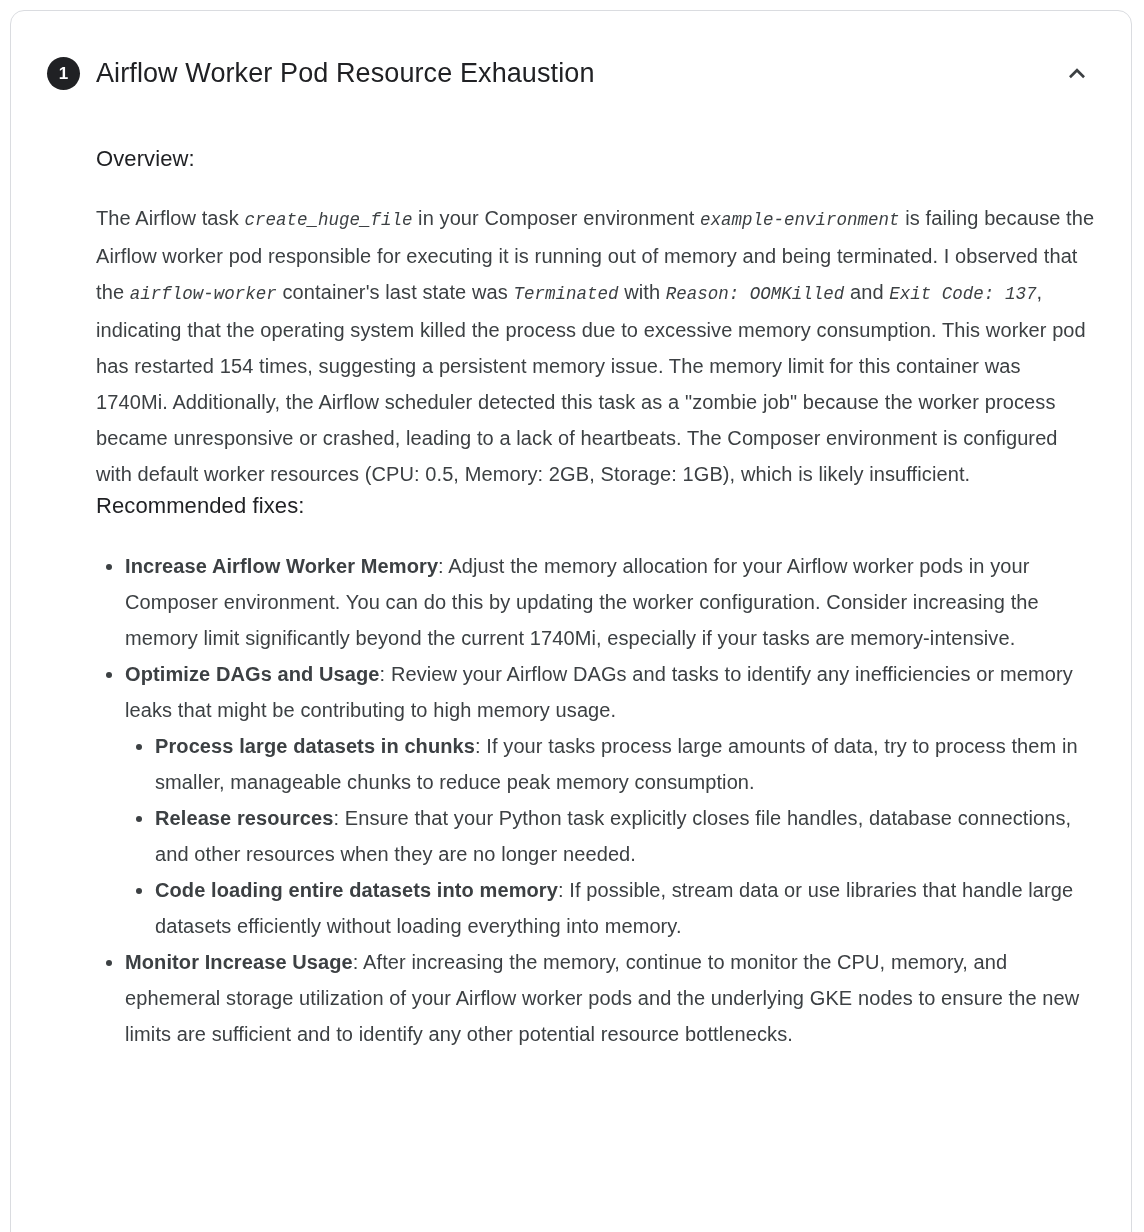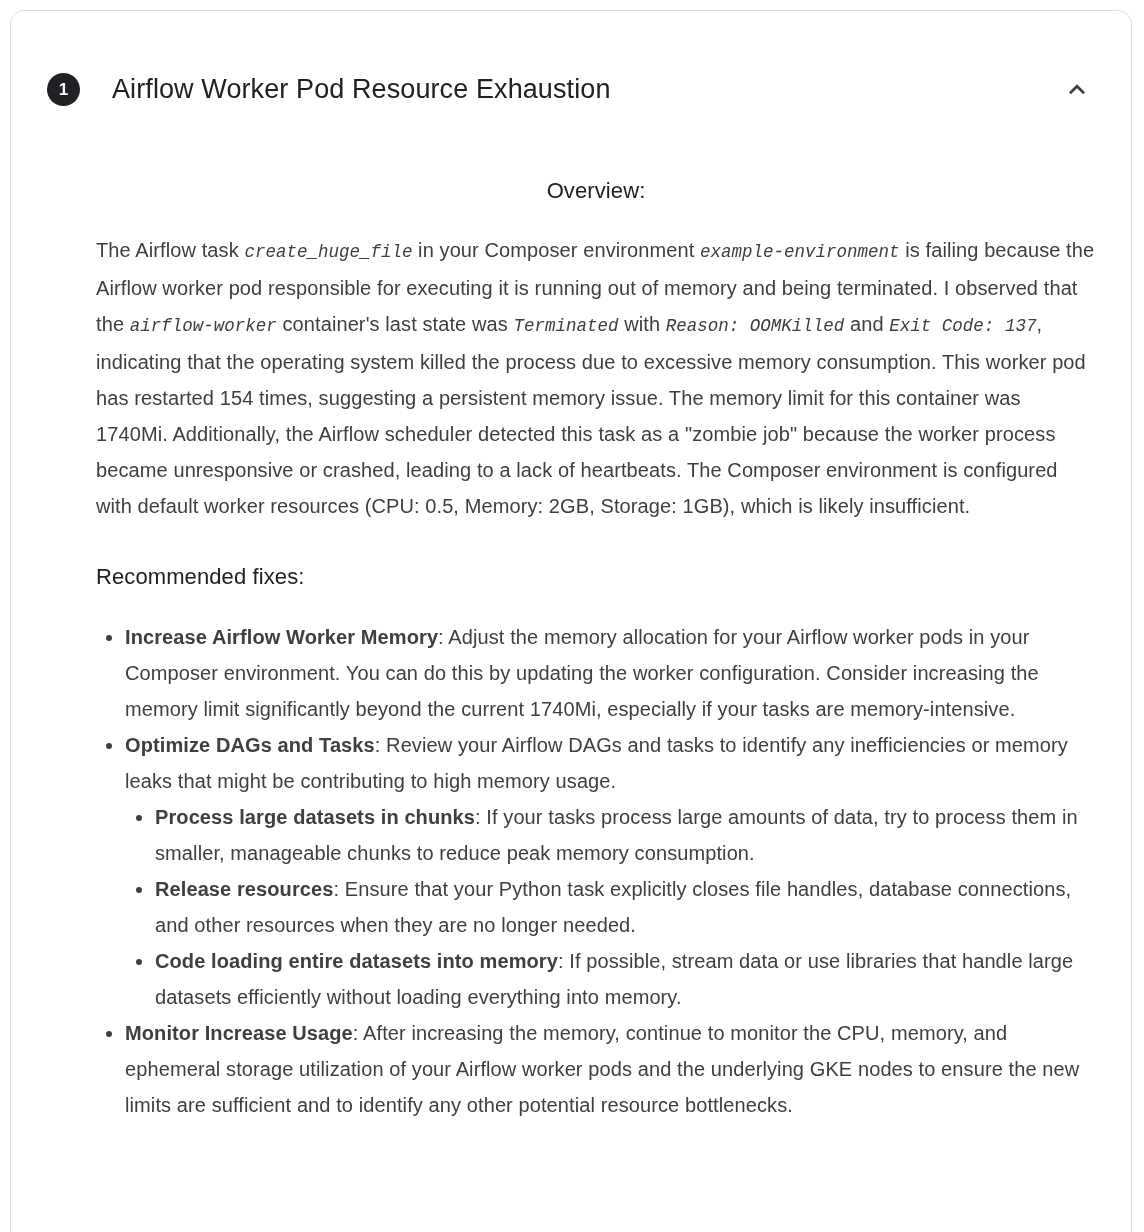--- a/index.html
+++ b/index.html
@@ -49,21 +49,21 @@
     background: var(--badge-bg);
     color: var(--badge-fg);
     font-size: 17px;
     font-weight: 700;
     display: flex;
     align-items: center;
     justify-content: center;
     line-height: 1;
   }
   .title {
-    margin: 16px;
+    margin: 0;
     font-size: 27px;
     font-weight: 400;
     line-height: 33px;
     color: var(--heading-fg);
     letter-spacing: 0.1px;
     flex: 1 1 auto;
     white-space: nowrap;
     overflow: hidden;
   }
   .collapse-btn {
@@ -84,22 +84,22 @@
     padding: 0 35px 60px 85px;
   }
   .section-heading {
     margin: 0;
     font-size: 22px;
     font-weight: 500;
     line-height: 28px;
     color: var(--heading-fg);
     letter-spacing: 0.1px;
   }
-  .overview-heading { margin-top: 55px; text-align: center; }
-  .fixes-heading { margin-top: 39px; }
+  .overview-heading { margin-top: 55px; }
+  .fixes-heading { }
   .overview-paragraph {
     margin: 27px 0 0 0;
     max-width: 1000px;
     font-size: 20px;
     line-height: 36px;
     letter-spacing: 0.1px;
     color: var(--body-fg);
   }
   .overview-paragraph code,
   .fixes-list code {
@@ -146,21 +146,21 @@
     </button>
   </header>
 
   <div class="card-body">
     <h2 class="section-heading overview-heading">Overview:</h2>
     <p class="overview-paragraph" id="overview-paragraph"><span>The Airflow task </span><code>create_huge_file</code><span> in your Composer environment </span><code>example-environment</code><span> is failing because the Airflow worker pod responsible for executing it is running out of memory and being terminated. I observed that the </span><code>airflow-worker</code><span> container's last state was </span><code>Terminated</code><span> with </span><code>Reason: OOMKilled</code><span> and </span><code>Exit Code: 137</code><span>, indicating that the operating system killed the process due to excessive memory consumption. This worker pod has restarted 154 times, suggesting a persistent memory issue. The memory limit for this container was 1740Mi. Additionally, the Airflow scheduler detected this task as a "zombie job" because the worker process became unresponsive or crashed, leading to a lack of heartbeats. The Composer environment is configured with default worker resources (CPU: 0.5, Memory: 2GB, Storage: 1GB), which is likely insufficient.</span></p>
 
     <h2 class="section-heading fixes-heading">Recommended fixes:</h2>
     <ul class="fixes-list" id="fixes-list">
         <li><strong>Increase Airflow Worker Memory</strong><span>: Adjust the memory allocation for your Airflow worker pods in your Composer environment. You can do this by updating the worker configuration. Consider increasing the memory limit significantly beyond the current 1740Mi, especially if your tasks are memory-intensive.</span></li>
-        <li><strong>Optimize DAGs and Tasks</strong><span>: Review your Airflow DAGs and tasks to identify any inefficiencies or memory leaks that might be contributing to high memory usage.</span><ul>
+        <li><strong>Optimize DAGs and Usage</strong><span>: Review your Airflow DAGs and tasks to identify any inefficiencies or memory leaks that might be contributing to high memory usage.</span><ul>
             <li><strong>Process large datasets in chunks</strong><span>: If your tasks process large amounts of data, try to process them in smaller, manageable chunks to reduce peak memory consumption.</span></li>
             <li><strong>Release resources</strong><span>: Ensure that your Python task explicitly closes file handles, database connections, and other resources when they are no longer needed.</span></li>
             <li><strong>Code loading entire datasets into memory</strong><span>: If possible, stream data or use libraries that handle large datasets efficiently without loading everything into memory.</span></li>
           </ul></li>
         <li><strong>Monitor Increase Usage</strong><span>: After increasing the memory, continue to monitor the CPU, memory, and ephemeral storage utilization of your Airflow worker pods and the underlying GKE nodes to ensure the new limits are sufficient and to identify any other potential resource bottlenecks.</span></li>
       </ul>
   </div>
 </section>
 
 </body></html>

